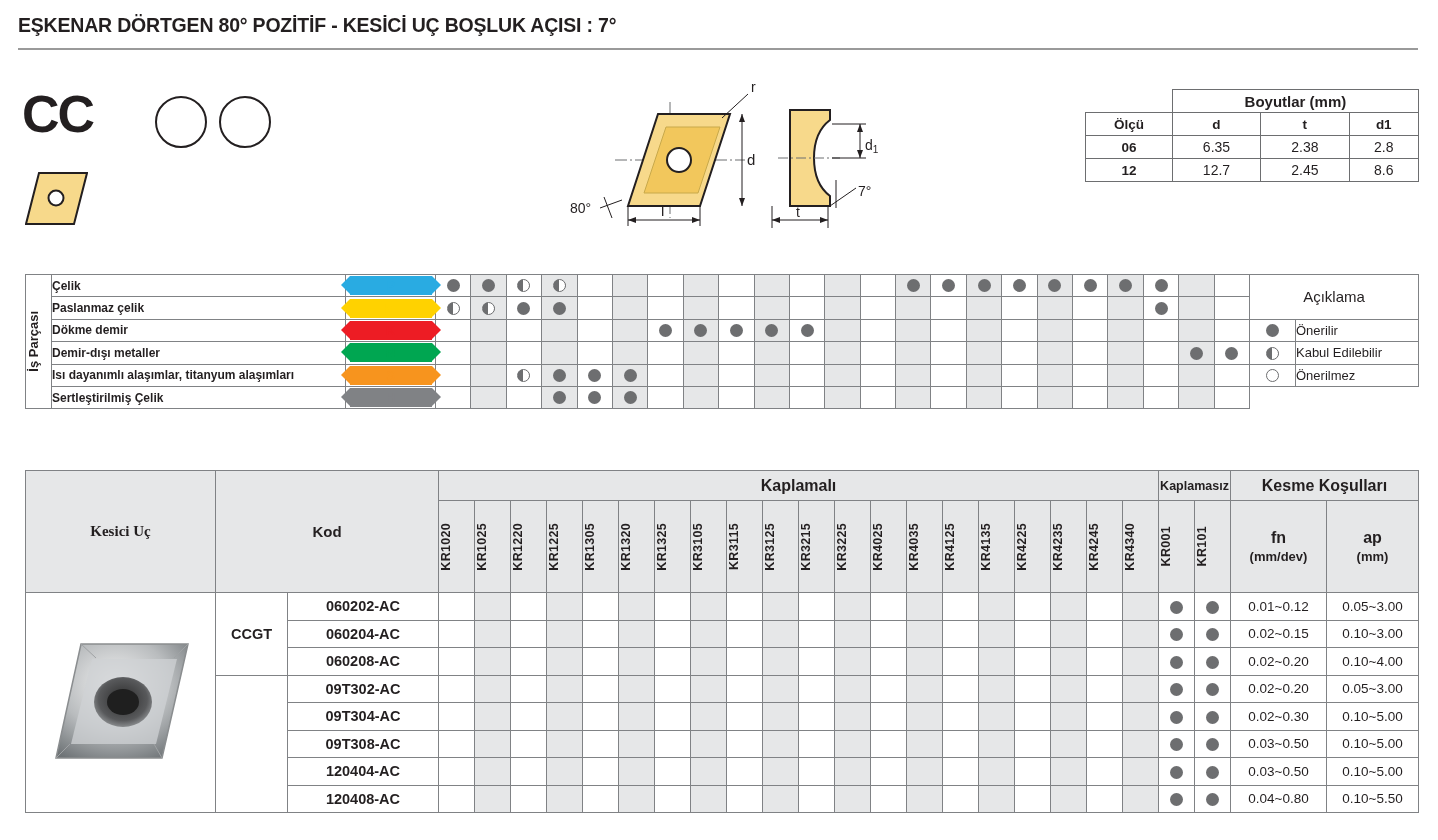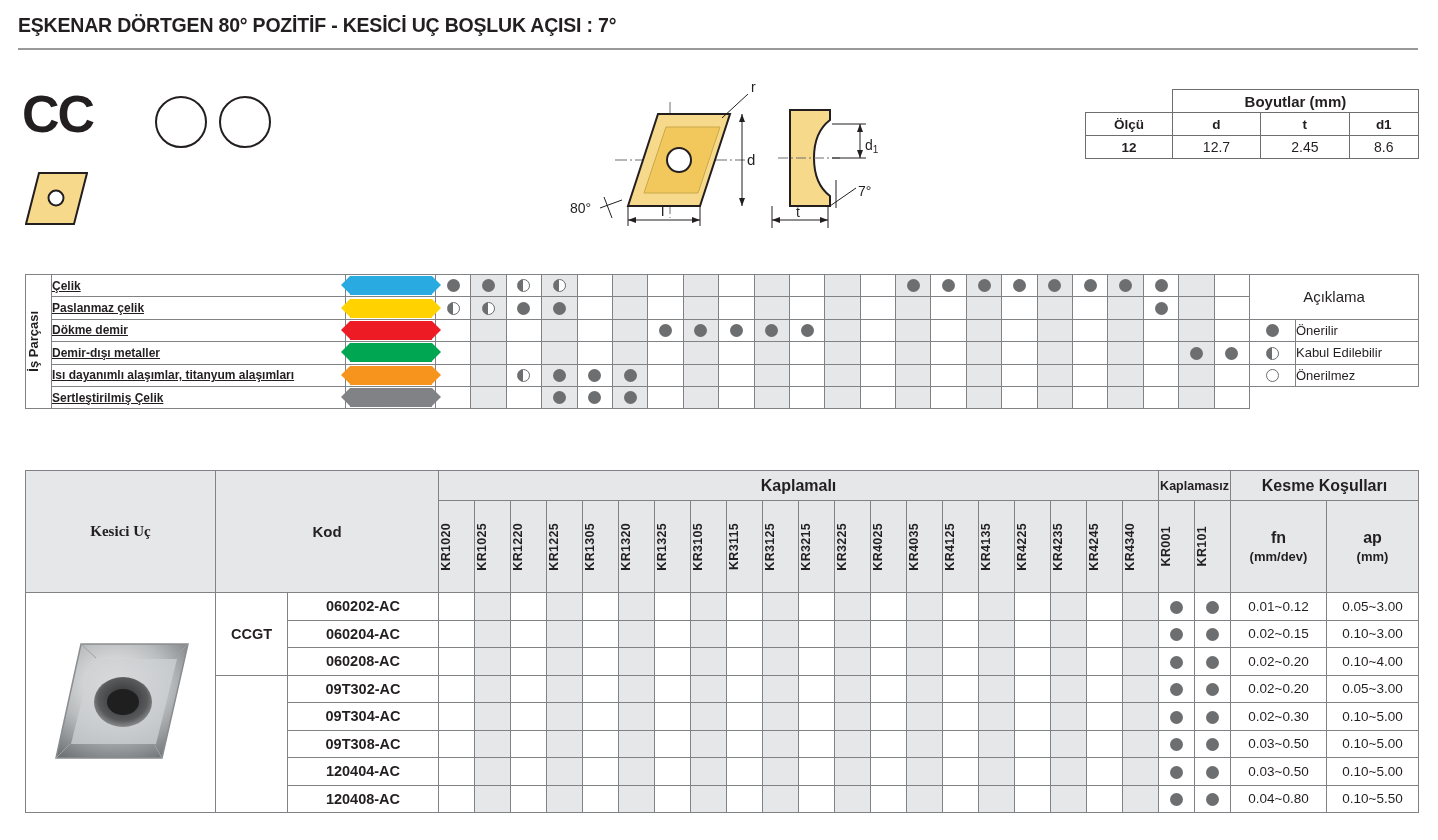--- a/index.html
+++ b/index.html
@@ -81,21 +81,20 @@
     width:26px; text-align:center; vertical-align:middle;
     font-weight:bold; font-size:13px;
   }
   .vert {
     writing-mode:vertical-rl; transform:rotate(180deg);
     white-space:nowrap;
   }
   td.mat-name {
     width:294px; padding-left:6px; font-weight:bold; font-size:12px;
     white-space:nowrap;
-    text-decoration:underline;
   }
   td.mat-badge {
     width:90px; padding:0; text-align:center; vertical-align:middle;
   }
   .badge {
     position:relative; width:82px; height:19px; margin:0 auto;
     color:#fff; font-weight:bold; font-size:13px;
     line-height:19px; text-align:center;
   }
   .badge:before, .badge:after {
@@ -234,20 +233,26 @@
     <tbody>
         <tr>
       <td class="corner"></td>
       <th class="hdr-main" colspan="3">Boyutlar (mm)</th>
     </tr>
     <tr>
       <th>Ölçü</th>
       <th>d</th>
       <th>t</th>
       <th>d1</th>
+    </tr>
+    <tr>
+      <td>06</td>
+      <td class="val">6.35</td>
+      <td class="val">2.38</td>
+      <td class="val">2.8</td>
     </tr>
     <tr>
       <td>12</td>
       <td class="val">12.7</td>
       <td class="val">2.45</td>
       <td class="val">8.6</td>
     </tr>
   </tbody>
     </table>
 

